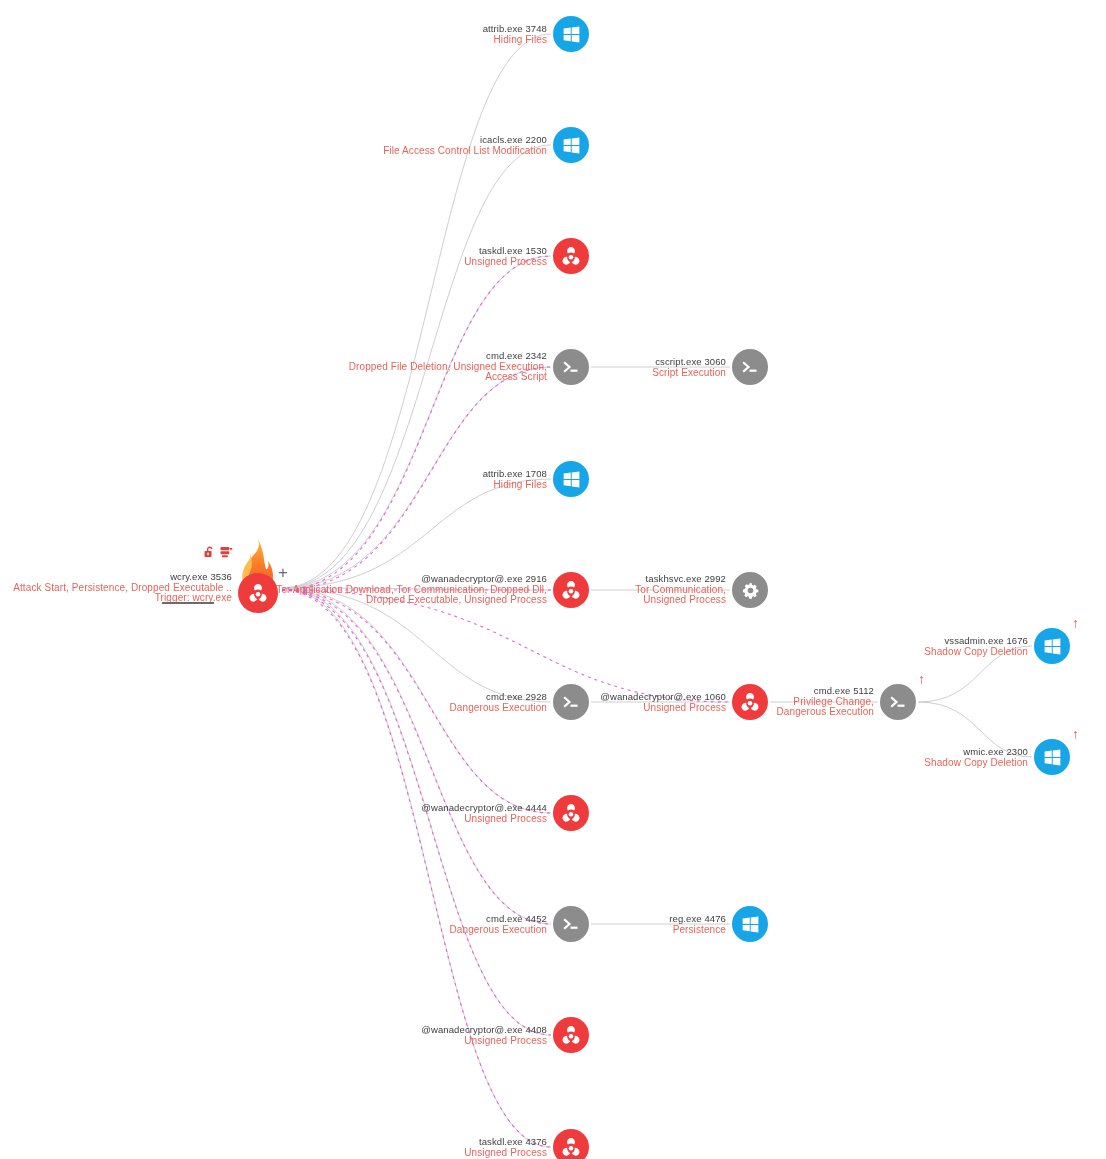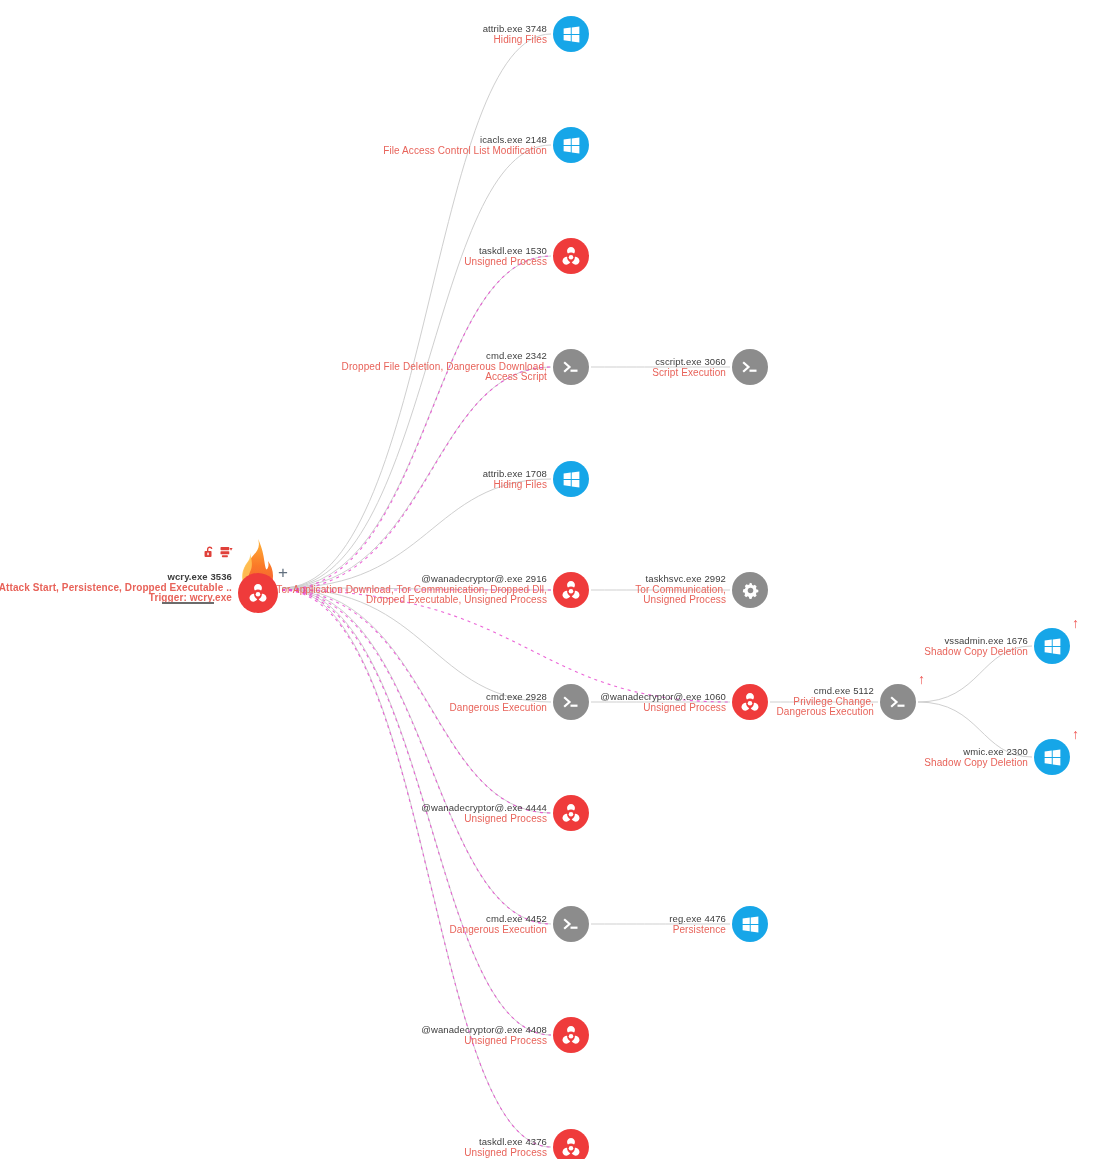--- a/index.html
+++ b/index.html
@@ -81,21 +81,21 @@
       <div class="node" style="left: 571px; top: 129px;">
         <div class="circle c-win">
           <svg width="17" height="17" viewBox="0 0 16 16">
             <path fill="#fff" d="M0.6 2.4 L7.3 1.5 L7.3 7.5 L0.6 7.5 Z"></path>
             <path fill="#fff" d="M8.2 1.35 L15.4 0.4 L15.4 7.5 L8.2 7.5 Z"></path>
             <path fill="#fff" d="M0.6 8.4 L7.3 8.4 L7.3 14.4 L0.6 13.5 Z"></path>
             <path fill="#fff" d="M8.2 8.4 L15.4 8.4 L15.4 15.5 L8.2 14.6 Z"></path>
           </svg>
         </div>
         <div class="label">
-          <div class="title">icacls.exe 2148</div>
+          <div class="title">icacls.exe 2200</div>
           <div class="alerts">File Access Control List Modification</div>
         </div>
       </div>
       <div class="node" style="left: 571px; top: 240px;">
         <div class="circle c-bio">
           <svg width="22" height="22" viewBox="0 0 24 24">
             <path fill="#fff" d="M12 2.2c2.5 0 4.3 2.1 4.3 4.4 0 1.1-.4 2-1 2.8-.9-.7-2-1.1-3.3-1.1s-2.4.4-3.3 1.1c-.6-.8-1-1.7-1-2.8 0-2.3 1.8-4.4 4.3-4.4z"></path>
             <path fill="#fff" d="M3.3 19.4c-1.2-2.1-.4-4.7 1.6-5.9.9-.5 1.9-.7 2.9-.5-.1 1.1.1 2.3.8 3.4.6 1.1 1.6 1.9 2.6 2.3-.5.9-1.2 1.6-2.2 2.1-2 1.2-4.5.7-5.7-1.4z"></path>
             <path fill="#fff" d="M20.7 19.4c-1.2 2.1-3.7 2.6-5.7 1.4-.9-.5-1.7-1.2-2.2-2.1 1-.4 2-1.2 2.6-2.3.6-1.1.9-2.3.8-3.4 1-.2 2.1 0 2.9.5 2 1.2 2.8 3.8 1.6 5.9z"></path>
             <circle cx="12" cy="13.3" r="2.5" fill="#fff"></circle>
@@ -108,21 +108,21 @@
       </div>
       <div class="node" style="left: 571px; top: 351px;">
         <div class="circle c-cmd">
           <svg width="20" height="16" viewBox="0 0 20 16">
             <path fill="none" stroke="#fff" stroke-width="2.2" stroke-linecap="square" d="M4 4 L8.5 8 L4 12"></path>
             <rect x="9.5" y="10.6" width="7" height="2.2" fill="#fff"></rect>
           </svg>
         </div>
         <div class="label">
           <div class="title">cmd.exe 2342</div>
-          <div class="alerts">Dropped File Deletion, Dangerous Download,</div>
+          <div class="alerts">Dropped File Deletion, Unsigned Execution,</div>
           <div class="alerts">Access Script</div>
         </div>
       </div>
       <div class="node" style="left: 750px; top: 351px;">
         <div class="circle c-cmd">
           <svg width="20" height="16" viewBox="0 0 20 16">
             <path fill="none" stroke="#fff" stroke-width="2.2" stroke-linecap="square" d="M4 4 L8.5 8 L4 12"></path>
             <rect x="9.5" y="10.6" width="7" height="2.2" fill="#fff"></rect>
           </svg>
         </div>
@@ -326,21 +326,21 @@
           </svg>
         </div>
         <div class="circle c-root" style="margin-top: 5px;">
           <svg width="22" height="22" viewBox="0 0 24 24">
             <path fill="#fff" d="M12 2.2c2.5 0 4.3 2.1 4.3 4.4 0 1.1-.4 2-1 2.8-.9-.7-2-1.1-3.3-1.1s-2.4.4-3.3 1.1c-.6-.8-1-1.7-1-2.8 0-2.3 1.8-4.4 4.3-4.4z"></path>
             <path fill="#fff" d="M3.3 19.4c-1.2-2.1-.4-4.7 1.6-5.9.9-.5 1.9-.7 2.9-.5-.1 1.1.1 2.3.8 3.4.6 1.1 1.6 1.9 2.6 2.3-.5.9-1.2 1.6-2.2 2.1-2 1.2-4.5.7-5.7-1.4z"></path>
             <path fill="#fff" d="M20.7 19.4c-1.2 2.1-3.7 2.6-5.7 1.4-.9-.5-1.7-1.2-2.2-2.1 1-.4 2-1.2 2.6-2.3.6-1.1.9-2.3.8-3.4 1-.2 2.1 0 2.9.5 2 1.2 2.8 3.8 1.6 5.9z"></path>
             <circle cx="12" cy="13.3" r="2.5" fill="#fff"></circle>
           </svg>
         </div>
-        <div class="label" style="transform: translate(-26px, -50%); font-weight: bold;">
+        <div class="label" style="transform: translate(-26px, -50%);">
           <div class="title">wcry.exe 3536</div>
           <div class="alerts">Attack Start, Persistence, Dropped Executable ..</div>
           <div class="alerts">Trigger: wcry.exe</div>
         </div>
         <div class="underline"></div>
         <div class="root-badges">
           <span>
             <svg width="11" height="12" viewBox="0 0 12 13">
               <path d="M4 5.5V3.6c0-1.3 1-2.3 2.3-2.3 1.1 0 2 .7 2.2 1.7" fill="none" stroke="#e0403a" stroke-width="1.5"></path>
               <rect x="0.6" y="5.3" width="7.6" height="6.6" rx="1" fill="#e0403a"></rect>

